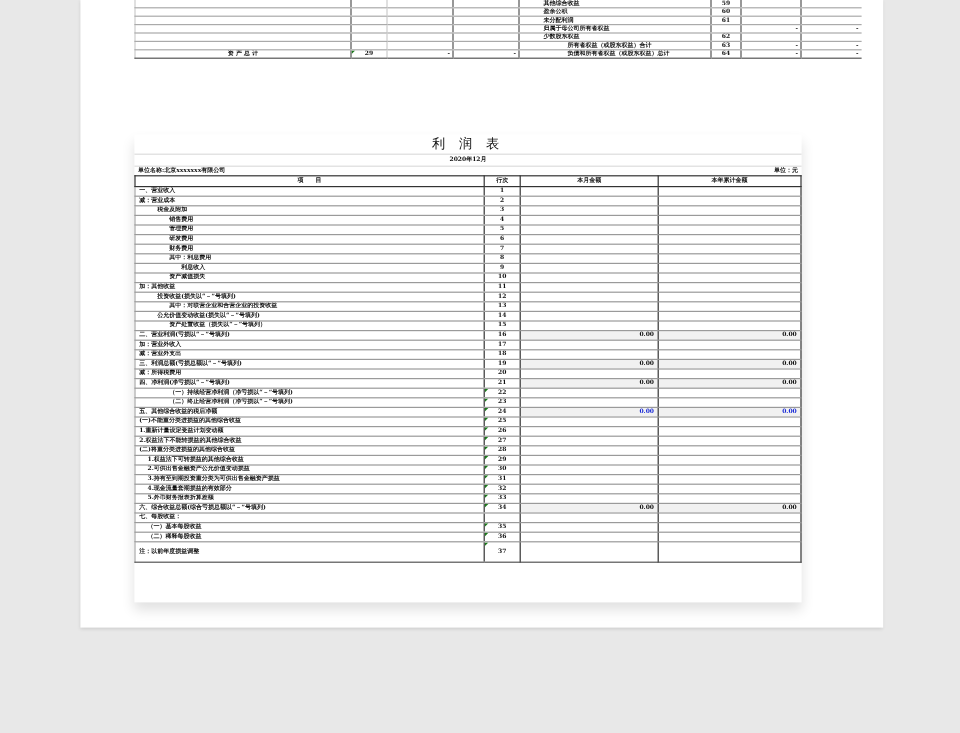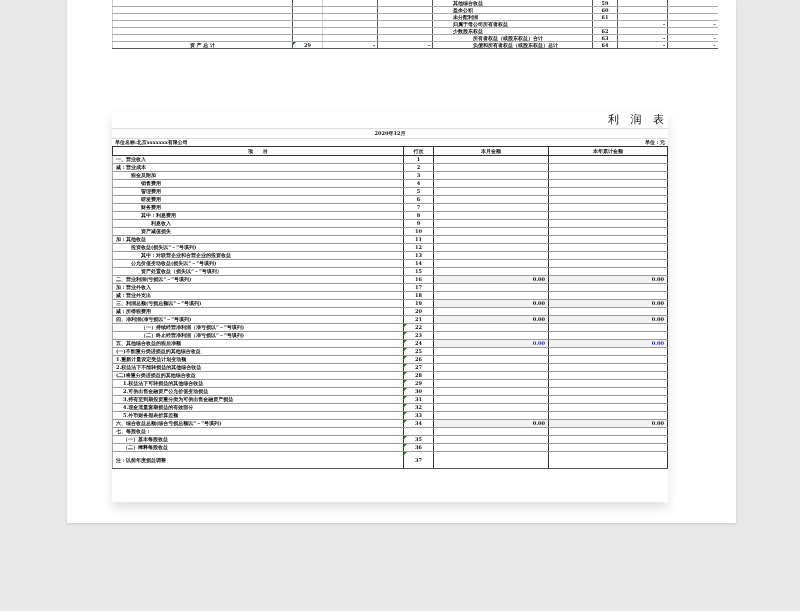--- a/index.html
+++ b/index.html
@@ -26,21 +26,21 @@
   .bs td.r { text-align:right; }
   .bs td.ind2 { padding-left:20px; }
   .bs td.ind3 { padding-left:40px; }
 
   
   .sheet {
     position:absolute; left:112px; top:112px; width:556px; height:390px; background:#fff;
     box-shadow:0 6px 10px rgba(0,0,0,0.12);
   }
   .title {
-    position:absolute; left:0; top:0; width:100%; height:16px; text-align:right;
+    position:absolute; left:0; top:0; width:100%; height:16px; text-align:center;
     font-size:11px; letter-spacing:4px; line-height:16px; border-bottom:1px solid #ddd;
   }
   .period {
     position:absolute; left:0; top:17px; width:100%; height:9px; text-align:center;
     font-size:5px; font-weight:bold; line-height:9px; border-bottom:1px solid #ddd;
   }
   .unitrow { position:absolute; left:0; top:26px; width:100%; height:8px; font-size:5px; font-weight:bold; line-height:8px; }
   .unitrow .company { position:absolute; left:3px; }
   .unitrow .unit { position:absolute; right:3px; }
   table.pl {

